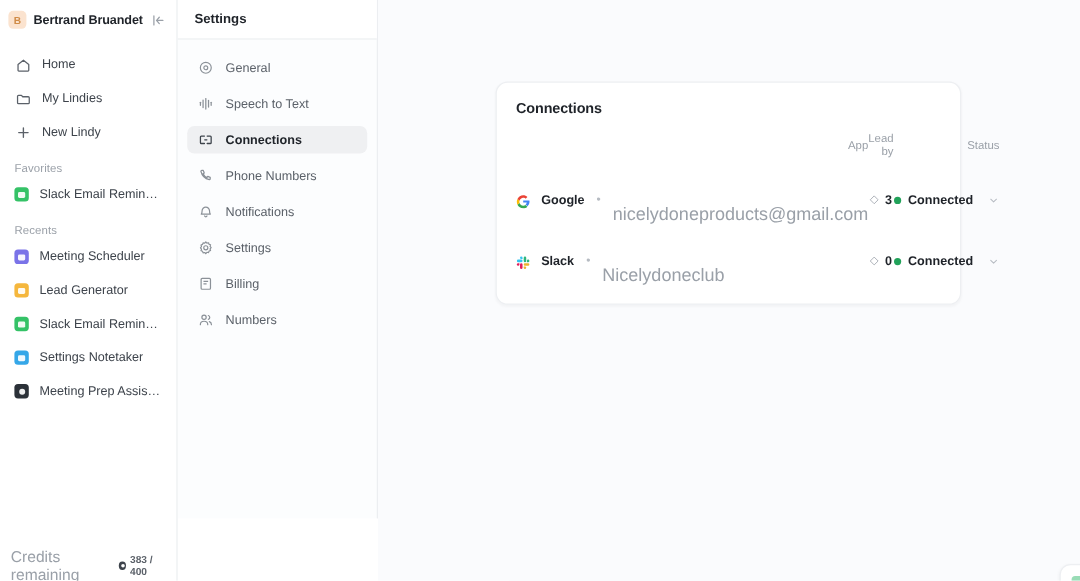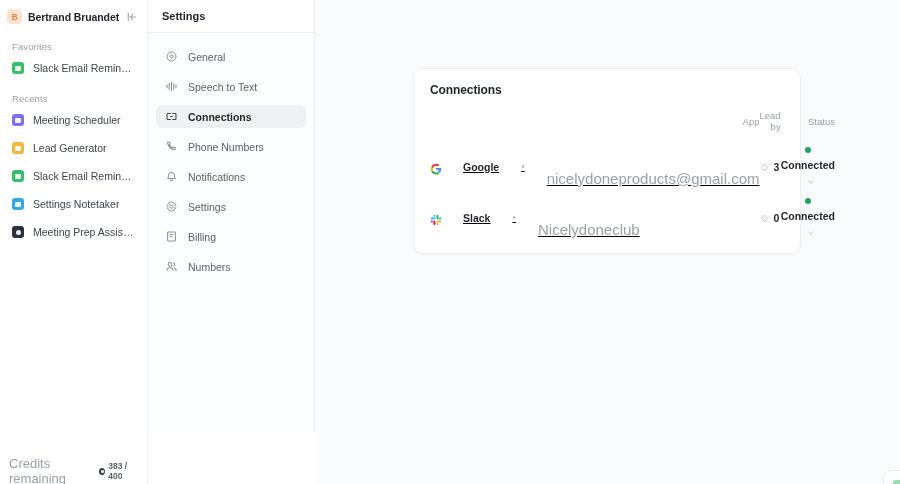--- a/index.html
+++ b/index.html
@@ -152,30 +152,30 @@
   .tbl { width: 100%; border-collapse: collapse; }
   .tbl th {
     text-align: right; font-size: 9.5px; font-weight: normal;
     color: #9aa0a8; padding: 0 0 9px 0;
   }
   .th-app { width: 232px; }
   .th-used { width: 56px; }
   .th-status { width: auto; }
   .tbl td { padding: 5px 0 5px 0; vertical-align: middle; }
 
-  .app-cell { display: flex; align-items: center; gap: 21px; text-decoration: underline; }
+  .app-cell { display: flex; align-items: center; gap: 9px; }
   .logo { width: 12px; height: 12px; flex: 0 0 12px; }
   .app-name { font-size: 10.5px; font-weight: bold; color: #1f2329; }
   .app-sep { font-size: 10px; color: #b6bbc2; margin: 0 1px; }
   .app-sub { font-size: 15px; color: #9aa0a8; white-space: nowrap; margin-top: 24px; }
 
   .used-cell { display: flex; align-items: center; gap: 5px; }
   .used-num { font-size: 10.5px; font-weight: bold; color: #1f2329; }
 
-  .status-cell { display: flex; align-items: center; gap: 6px; flex-direction: column; }
+  .status-cell { display: flex; align-items: center; gap: 6px; }
   .dot { width: 6px; height: 6px; border-radius: 50%; background: #22a25a; flex: 0 0 6px; }
   .status-text { font-size: 10.5px; font-weight: bold; color: #1f2329; }
   .chev { color: #b6bbc2; display: flex; align-items: center; cursor: pointer; margin-left: 6px; }
 
   
   .bottom-widget {
     position: absolute; left: 568px; bottom: -16px;
     width: 221px; height: 30px;
     background: #ffffff;
     border: 1px solid #edeff2;
@@ -198,20 +198,47 @@
       <div class="sb-title">Bertrand Bruandet's…</div>
       <div class="collapse-btn">
         <svg width="12" height="12" viewBox="0 0 16 16" fill="none" stroke="currentColor" stroke-width="1.4" stroke-linecap="round">
           <path d="M3 3v10"></path>
             <path d="M13 8H6.5"></path>
             <path d="M9 4.5L6 8l3 3.5"></path>
         </svg>
       </div>
     </div>
 
+    <nav class="sb-nav">
+      <div class="sb-item">
+        <span class="sb-ico">
+          <svg width="13" height="13" viewBox="0 0 16 16" fill="none" stroke="currentColor" stroke-width="1.3" stroke-linejoin="round" stroke-linecap="round">
+            <path d="M2.5 7L8 2.7 13.5 7v6a.8.8 0 0 1-.8.8H3.3a.8.8 0 0 1-.8-.8z"></path>
+          </svg>
+        </span>
+        <span class="sb-label">Home</span>
+      </div>
+      <div class="sb-item">
+        <span class="sb-ico">
+          <svg width="13" height="13" viewBox="0 0 16 16" fill="none" stroke="currentColor" stroke-width="1.3" stroke-linejoin="round">
+            <path d="M2 5.2a1 1 0 0 1 1-1h3l1.3 1.5h5.7a1 1 0 0 1 1 1v5.1a1 1 0 0 1-1 1H3a1 1 0 0 1-1-1z"></path>
+          </svg>
+        </span>
+        <span class="sb-label">My Lindies</span>
+      </div>
+      <div class="sb-item">
+        <span class="sb-ico">
+          <svg width="13" height="13" viewBox="0 0 16 16" fill="none" stroke="currentColor" stroke-width="1.4" stroke-linecap="round">
+            <path d="M8 3.2v9.6"></path>
+              <path d="M3.2 8h9.6"></path>
+          </svg>
+        </span>
+        <span class="sb-label">New Lindy</span>
+      </div>
+    </nav>
 
     <div class="sb-section">Favorites</div>
     <div class="sb-item">
       <span class="app-chip" style="background:#35c267"></span>
       <span class="sb-label">Slack Email Reminder</span>
     </div>
 
     <div class="sb-section">Recents</div>
     <div class="sb-item">
       <span class="app-chip" style="background:#7a73e8"></span>

